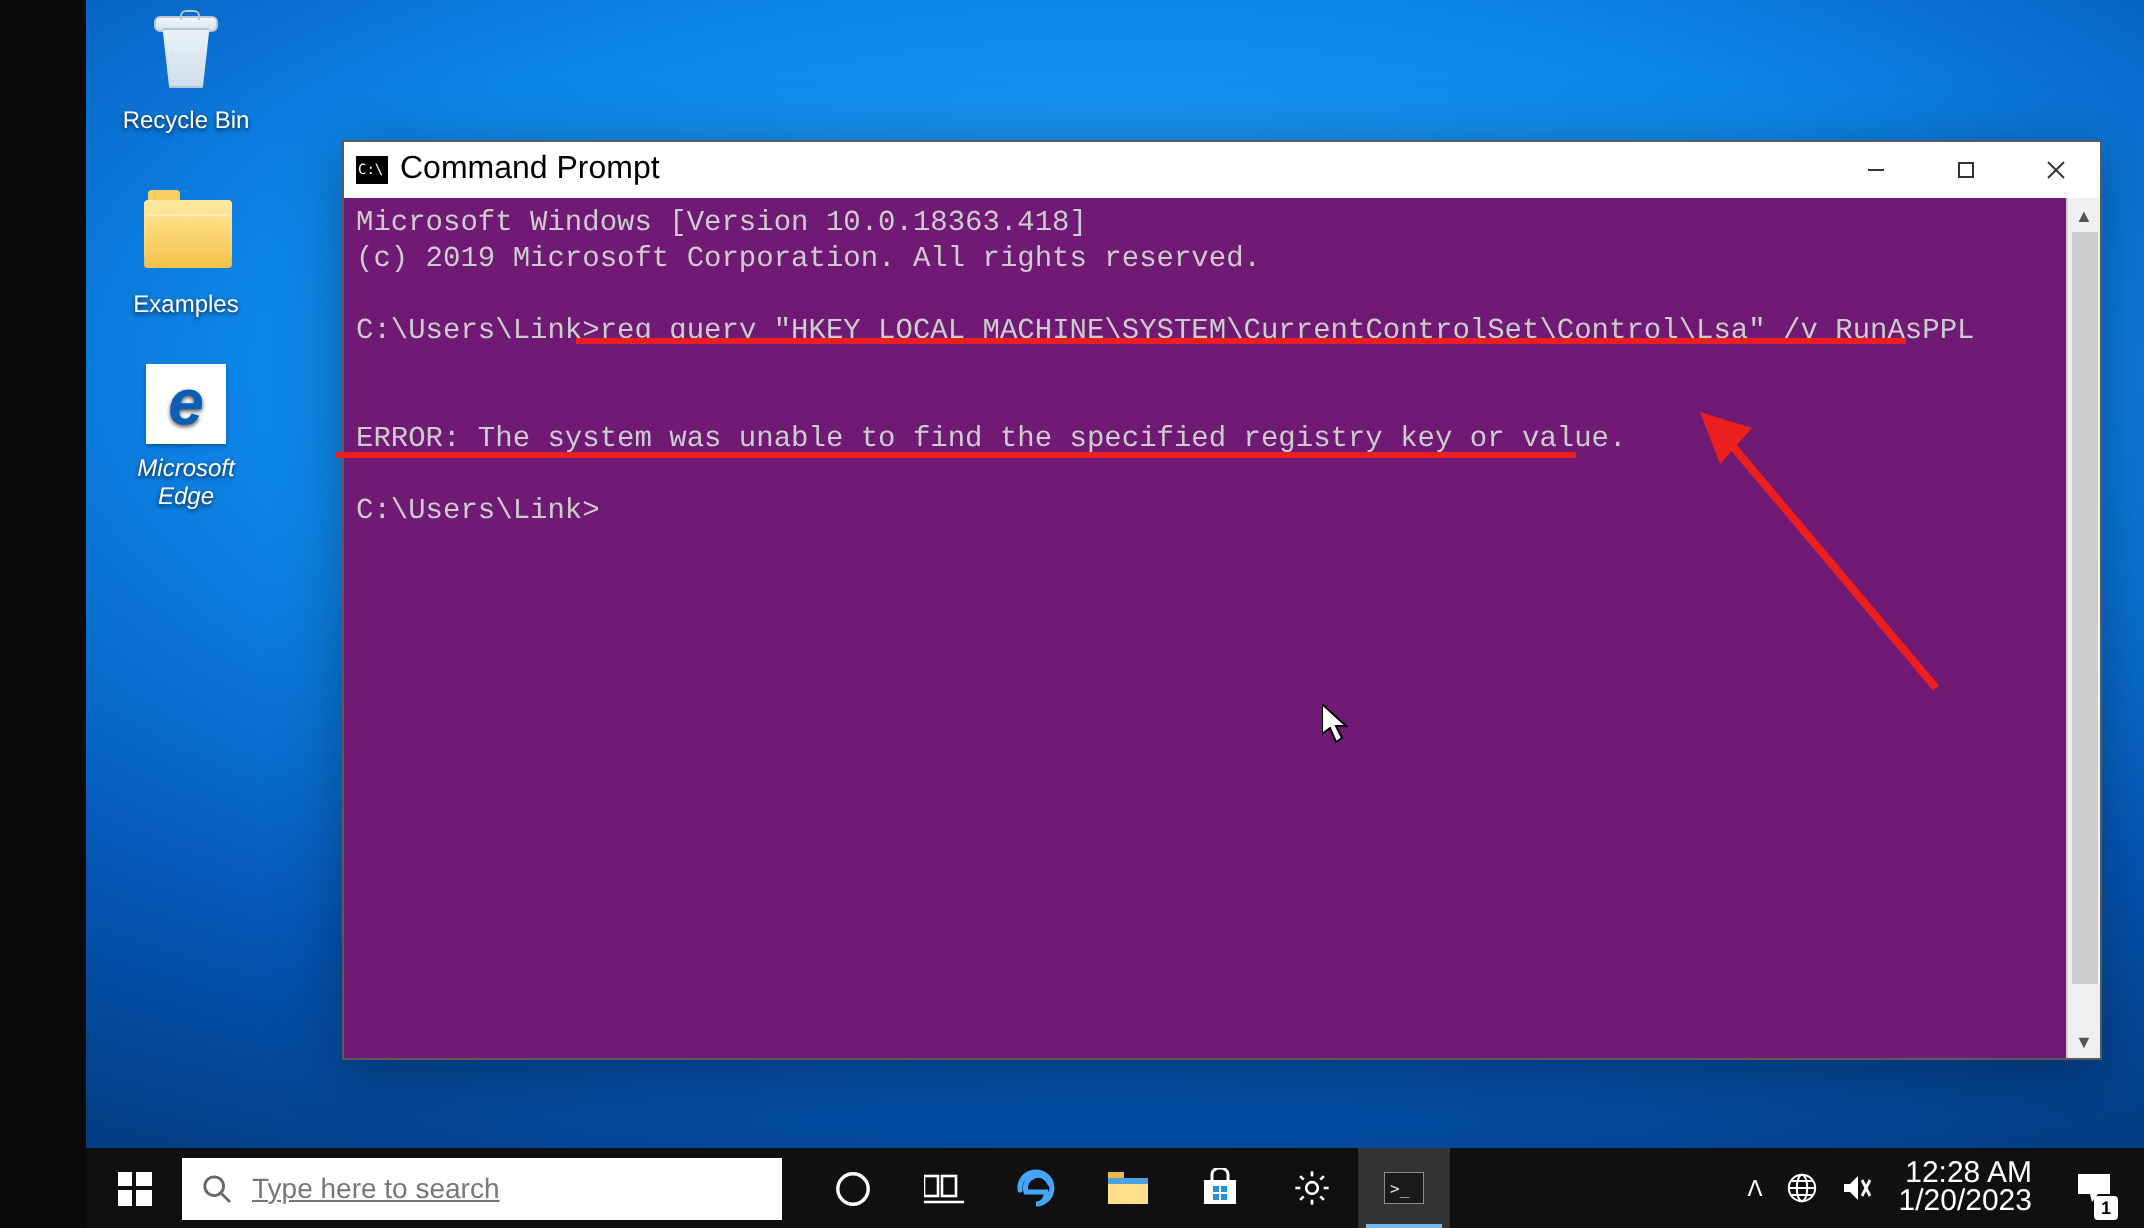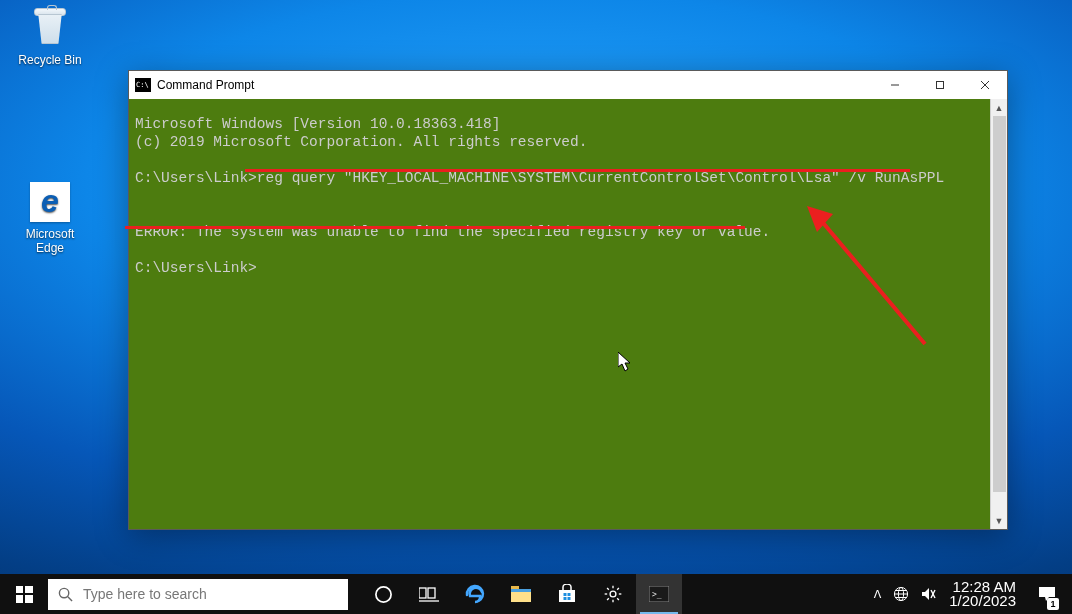--- a/index.html
+++ b/index.html
@@ -6,20 +6,21 @@
   html, body {
     width: 1072px; height: 614px; overflow: hidden;
     font-family: "Segoe UI", Tahoma, sans-serif;
     background: #0a0a0a;
   }
   
   #desktop {
     position: absolute; inset: 0;
     background: radial-gradient(ellipse 120% 90% at 50% 30%,
       #2aa8ff 0%, #0d86e8 35%, #0657b8 60%, #033e85 80%, #012a5c 100%);
+    margin-left: 43px;
   }
   
   .dicon {
     position: absolute; width: 76px; text-align: center;
     color: #fff; font-size: 12px; text-shadow: 0 1px 2px rgba(0,0,0,.7);
     cursor: default; user-select: none;
   }
   .dicon .ico { width: 42px; height: 42px; margin: 0 auto 3px; position: relative; }
   .dicon .lbl { line-height: 14px; }
 
@@ -97,21 +98,21 @@
     position: absolute; left:0; right:0; bottom:0; height:40px;
     background: #101010; display:flex; align-items:center; color:#fff;
   }
   .start {
     width:48px; height:40px; display:flex; align-items:center; justify-content:center;
   }
   .winlogo { width:17px; height:17px; display:grid; grid-template:1fr 1fr/1fr 1fr; gap:2px; transform: skewX(0deg); }
   .winlogo div { background:#fff; }
   .searchbox {
     width:300px; height:31px; background:#fff; display:flex; align-items:center;
-    color:#777; font-size:14px; padding:0 10px; gap:10px;
+    color:#777; font-size:14px; padding:0 10px; gap:10px;text-decoration:underline;
   }
   .searchbox .mag { width:15px; height:15px; }
   .tb-spacer1 { width:12px; }
   .tb-icons { display:flex; align-items:center; height:40px; }
   .tb-icons .tbtn {
     width:46px; height:40px; display:flex; align-items:center; justify-content:center;
     position:relative;
   }
   .tbtn.active { background:#333; }
   .tbtn.active::after {
@@ -131,39 +132,39 @@
   }
 
   
   #cmdwin {
     position:absolute; left:128px; top:70px; width:880px; height:460px;
     background:#fff; border:1px solid #5a5a5a; box-shadow: 0 6px 30px rgba(0,0,0,.35);
     display:flex; flex-direction:column;
   }
   .titlebar {
     height:28px; background:#fff; display:flex; align-items:center;
-    font-size:12px; color:#000;
+    font-size:16px; color:#000;
   }
   .titlebar .appicon {
     width:16px; height:14px; margin:0 6px 0 6px;
     background:#000; position:relative;
   }
   .titlebar .appicon::before {
     content:"C:\\"; position:absolute; inset:0; color:#fff; font-size:7px;
     font-family: Consolas, monospace; line-height:14px; padding-left:1px;
   }
   .titlebar .title { flex:0 0 auto; }
   .titlebar .spacer { flex:1; }
   .titlebar .ctrl { width:45px; height:28px; display:flex; align-items:center; justify-content:center; }
   .ctrl svg { width:10px; height:10px; }
   .term-area { flex:1; display:flex; background:#000; }
   .term {
-    flex:1; background:#4d7c0f; color:#cccccc;
+    flex:1; background:#701a75; color:#cccccc;
     font-family: Consolas, "Courier New", monospace; font-size:14.5px;
-    line-height:18px; padding:16px 6px; white-space:pre; position:relative;
+    line-height:18px; padding:4px 6px; white-space:pre; position:relative;
   }
   .scrollbar {
     width:17px; background:#f0f0f0; display:flex; flex-direction:column; align-items:center;
     border-left:1px solid #d0d0d0;
   }
   .scrollbar .arrow { width:17px; height:17px; display:flex; align-items:center; justify-content:center; color:#555; font-size:9px;}
   .scrollbar .track { flex:1; width:17px; position:relative; }
   .scrollbar .thumb { position:absolute; left:2px; right:2px; top:0; height:95%; background:#cdcdcd; }
 
   
@@ -186,22 +187,32 @@
   <div class="dicon" style="left:12px; top:8px;">
     <div class="ico">
         <div class="recyclebin">
           <div class="lid"></div>
           <div class="body"></div>
         </div>
       </div>
     <div class="lbl">Recycle Bin</div>
   </div>
 
-
-  <div class="dicon" style="left:12px; top:182px;">
+  <div class="dicon" style="left:12px; top:98px;">
+    <div class="ico">
+        <div class="folder">
+          <div class="tab"></div>
+          <div class="back"></div>
+          <div class="front"></div>
+        </div>
+      </div>
+    <div class="lbl">Examples</div>
+  </div>
+
+  <div class="dicon" style="left:12px; top:182px;font-style:italic;">
     <div class="ico">
         <div class="edge"></div>
       </div>
     <div class="lbl">Microsoft Edge</div>
   </div>
 
 
   <div id="cmdwin">
     <div class="titlebar">
       <div class="appicon"></div>

